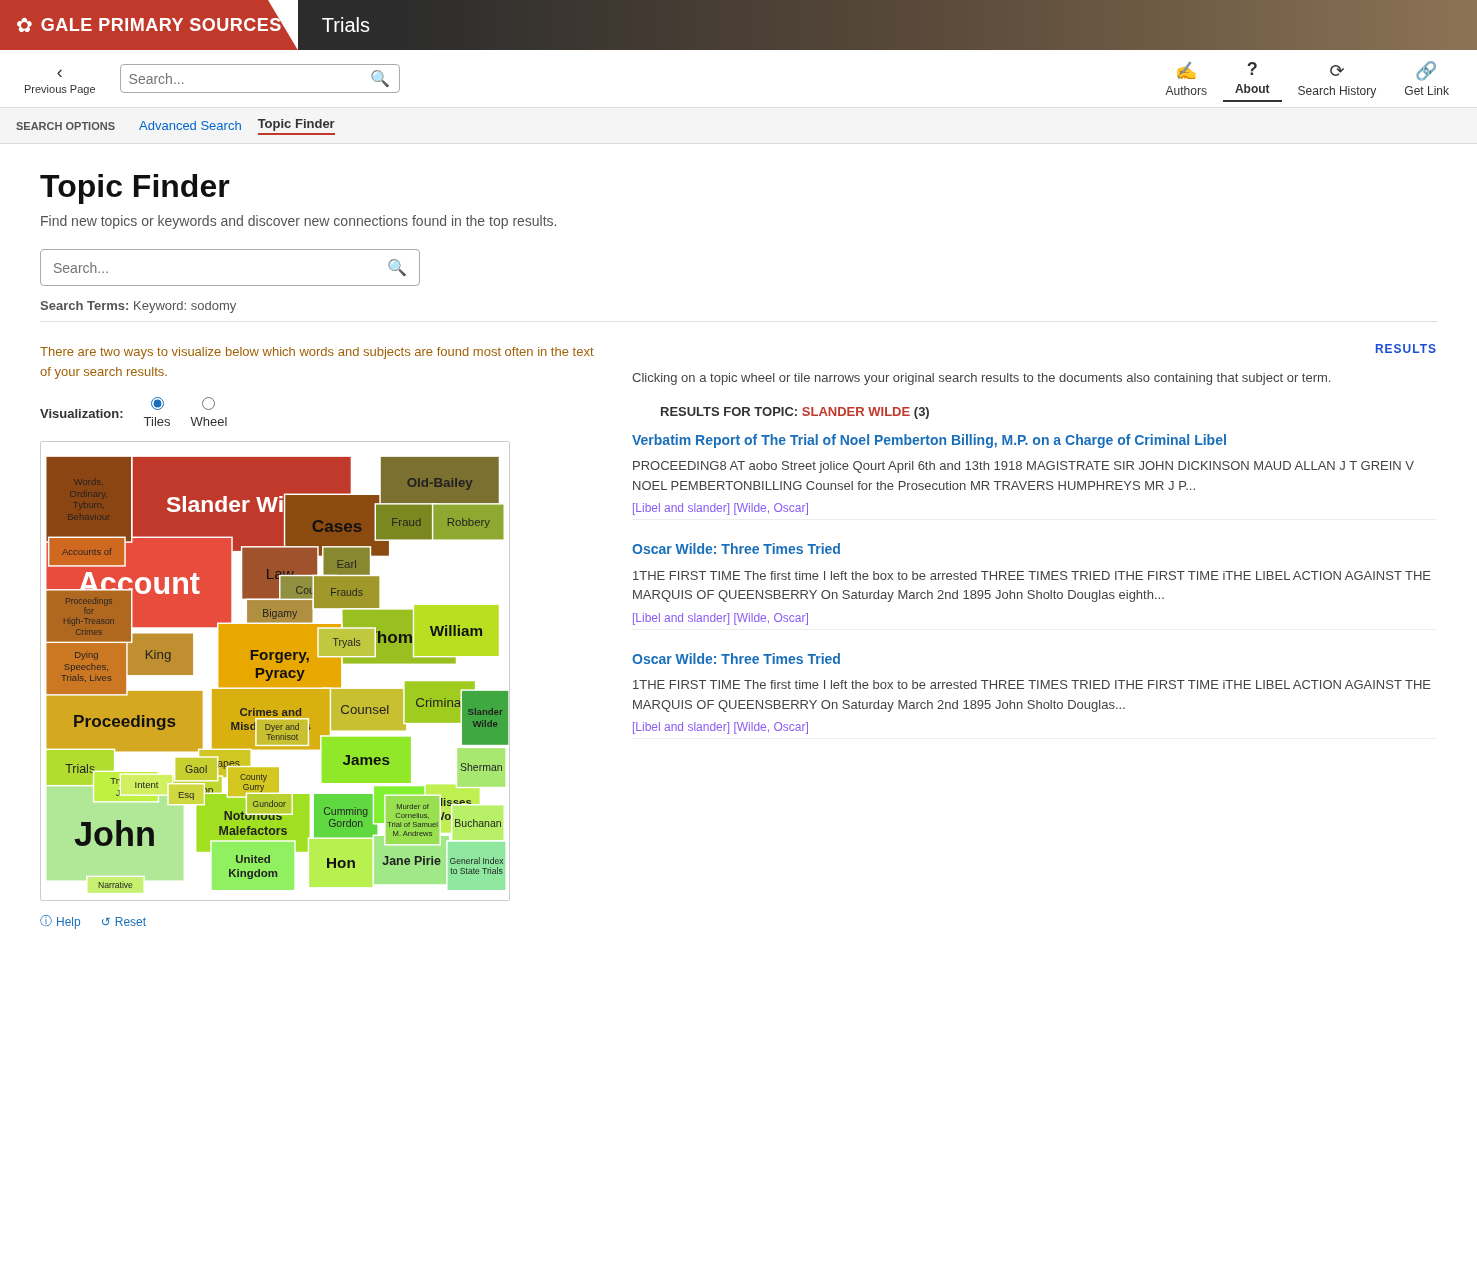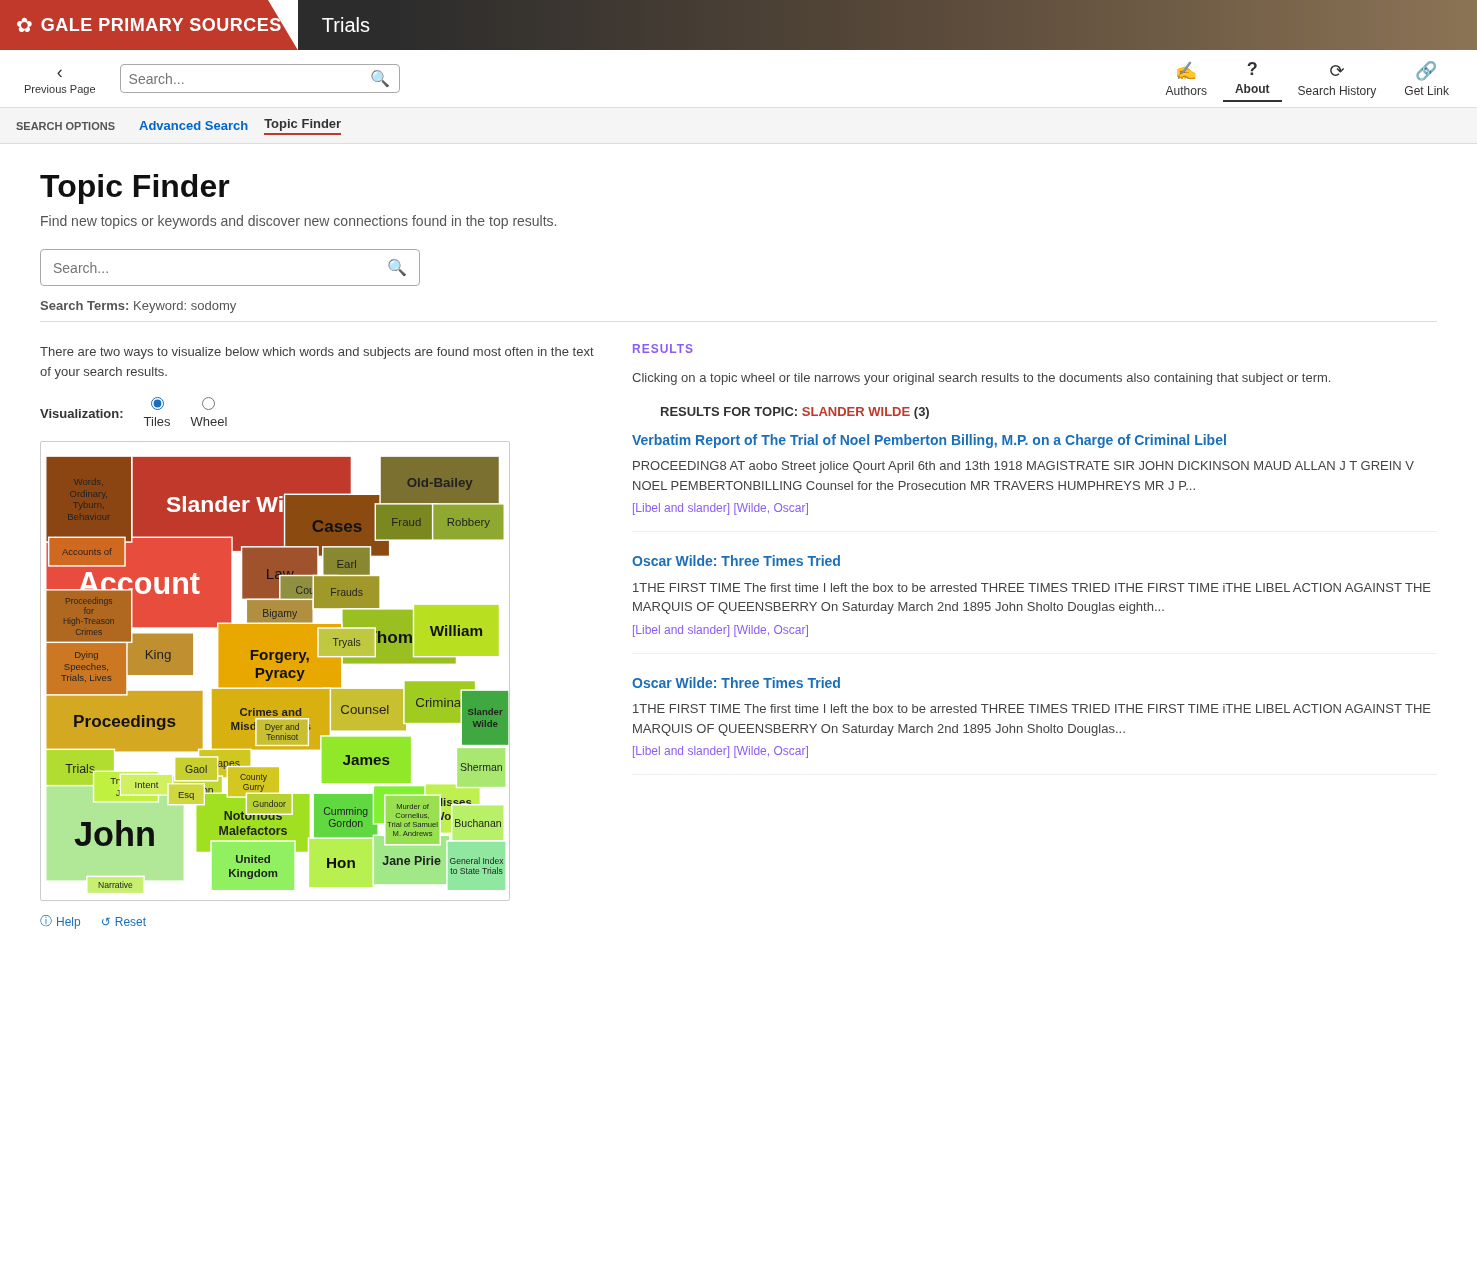--- a/index.html
+++ b/index.html
@@ -129,21 +129,20 @@
       font-size: 11px;
       font-weight: bold;
       color: #555;
       margin-right: 8px;
     }
     .search-option-link {
       color: #0066cc;
       text-decoration: none;
       font-size: 13px;
       cursor: pointer;
-      font-weight: bold;
     }
     .search-option-active {
       color: #333;
       font-size: 13px;
       font-weight: bold;
       border-bottom: 2px solid #c0392b;
       padding-bottom: 2px;
     }
 
     
@@ -196,21 +195,21 @@
     
     .two-col {
       display: flex;
       gap: 32px;
     }
     .left-col { flex: 0 0 560px; }
     .right-col { flex: 1; }
 
     .visualization-description {
       font-size: 13px;
-      color: #404040;
+      color: #a16207;
       margin-bottom: 16px;
       line-height: 1.5;
     }
     .viz-controls {
       display: flex;
       align-items: center;
       gap: 20px;
       margin-bottom: 12px;
       font-size: 13px;
     }
@@ -232,41 +231,42 @@
       border: 1px solid #ccc;
       overflow: hidden;
       border-radius: 2px;
     }
     .tile-viz svg { width: 100%; height: 100%; }
 
     
     .results-label {
       font-size: 12px;
       font-weight: bold;
-      color: #8b5cf6;
+      color: #1d4ed8;
       letter-spacing: 1px;
       margin-bottom: 12px;
+      text-align: right;
     }
     .results-description {
       font-size: 13px;
       color: #444;
       margin-bottom: 16px;
       line-height: 1.5;
     }
     .results-for {
       font-size: 13px;
       font-weight: bold;
       color: #333;
       margin-bottom: 12px;
       padding-left: 28px;
     }
     .results-for span.topic-name { color: #c0392b; font-weight: bold; }
     .result-item {
       margin-bottom: 20px;
-      padding-bottom: 16px;
+      padding-bottom: 4px;
       border-bottom: 1px solid #eee;
     }
     .result-title {
       color: #1a6fbb;
       font-size: 14px;
       font-weight: bold;
       text-decoration: none;
       cursor: pointer;
       display: block;
       margin-bottom: 6px;

